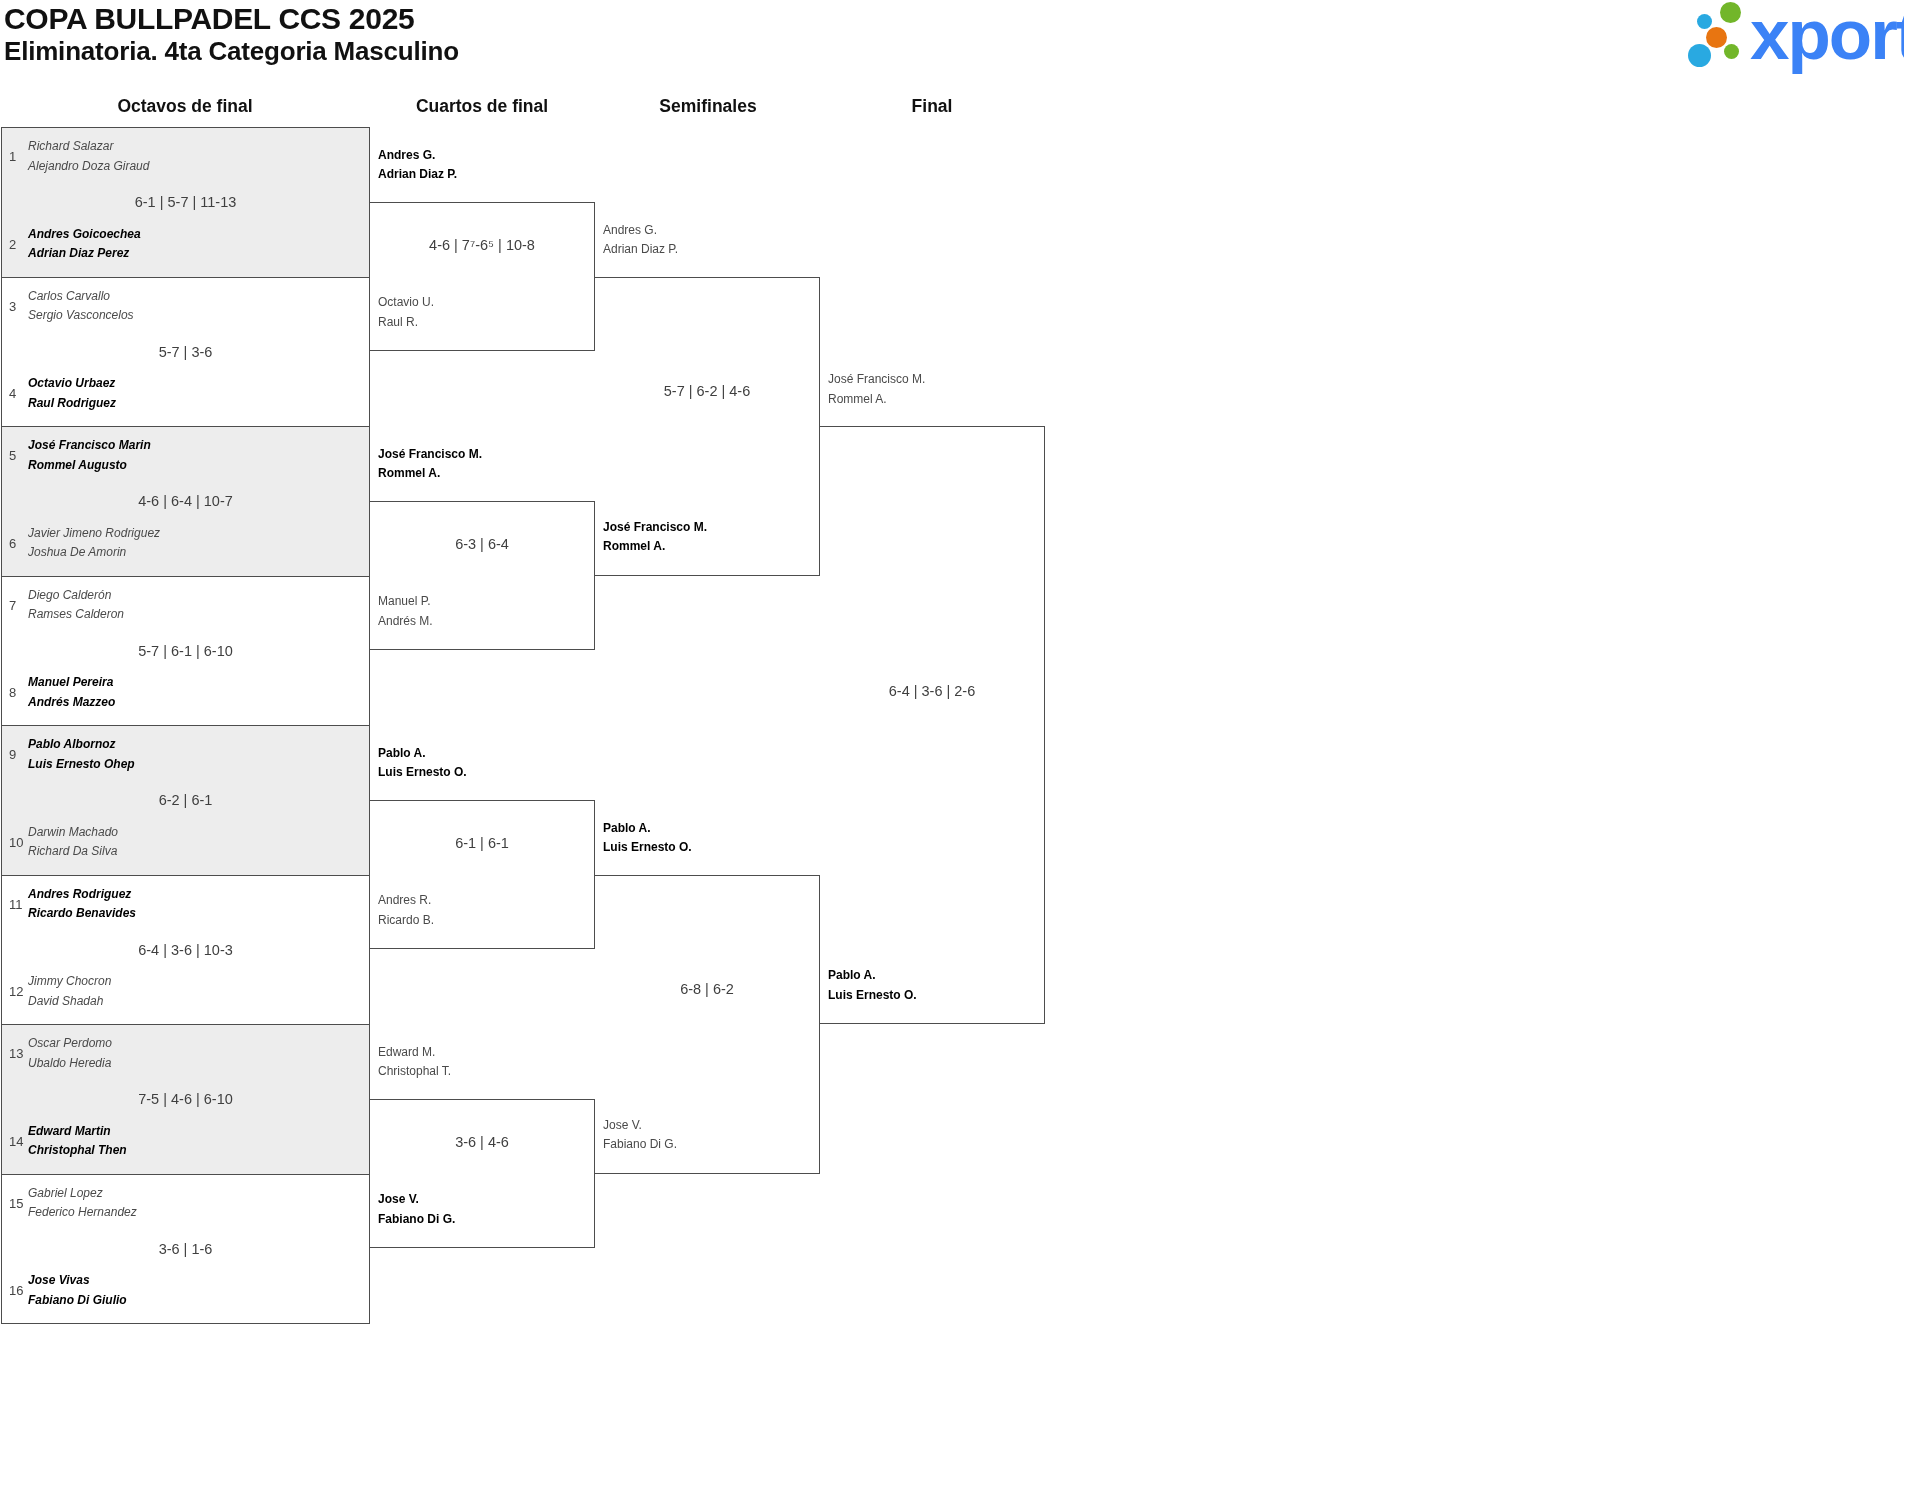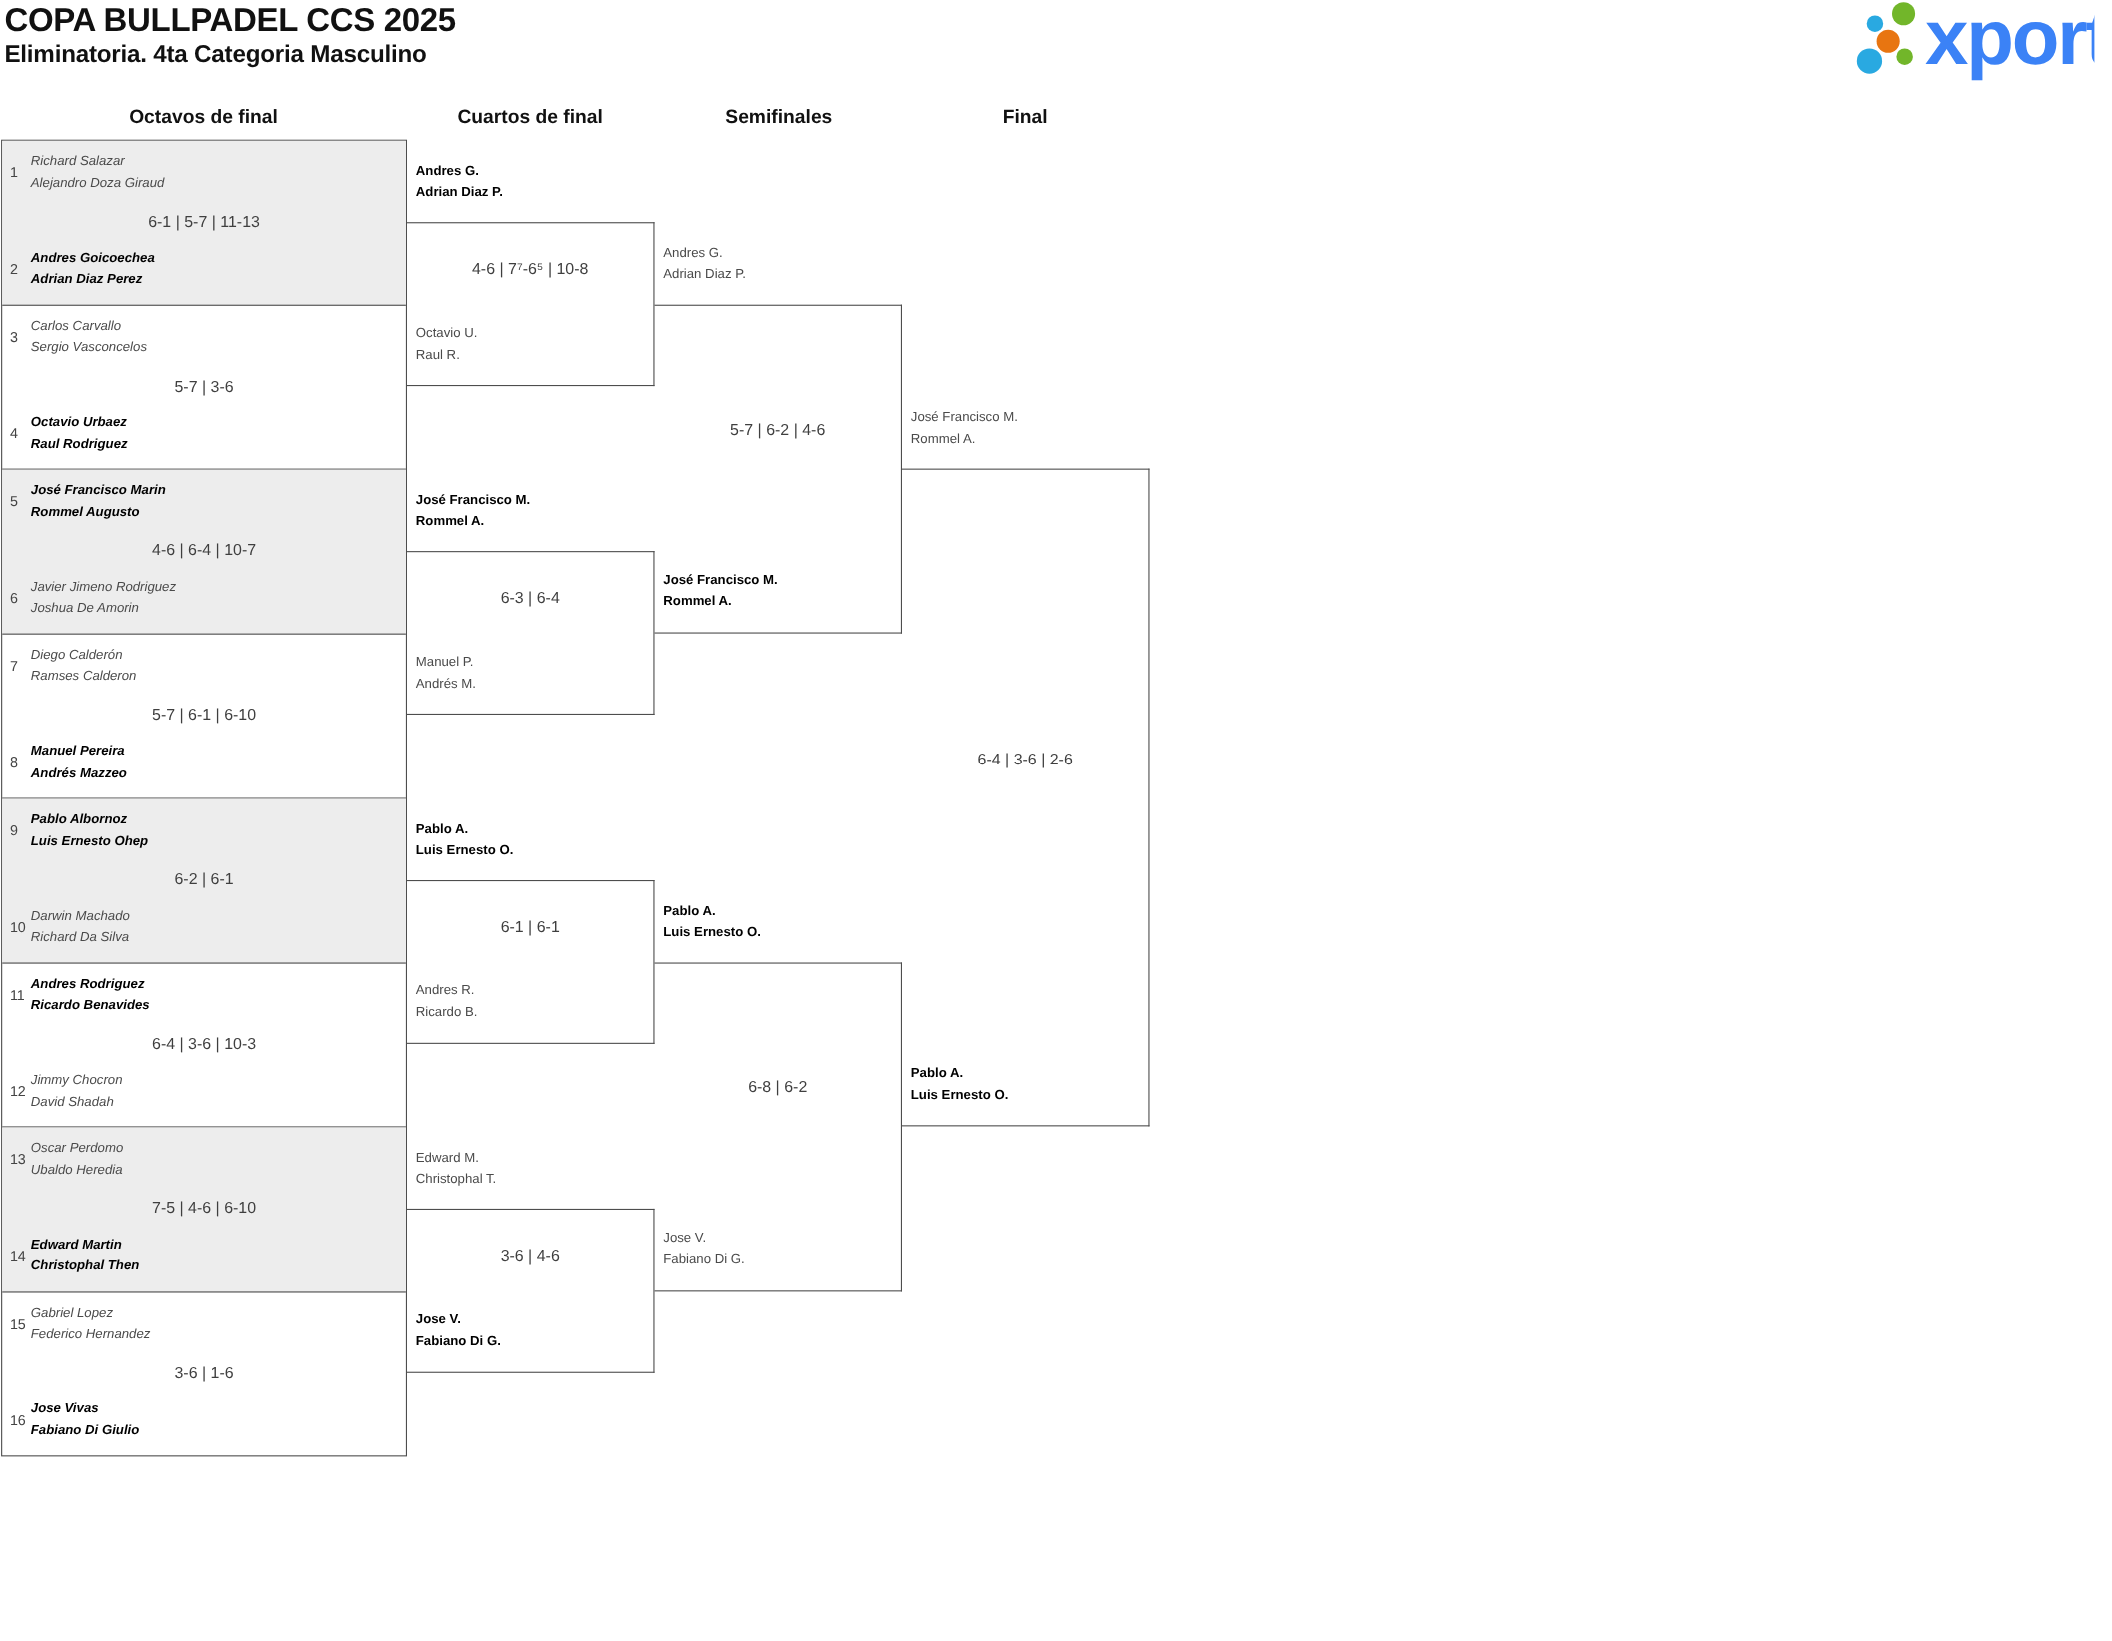--- a/index.html
+++ b/index.html
@@ -2,21 +2,21 @@
 <html><head>
 <meta charset="utf-8">
 <style>
   * { margin:0; padding:0; box-sizing:border-box; }
   html,body { background:#fff; }
   .page {
     position:relative; width:1904px; height:1492px; background:#fff;
     font-family:"Liberation Sans", sans-serif; color:#1a1a1a; overflow:hidden;
   }
   .title    { position:absolute; left:4px; top:2px;  font-size:30px; font-weight:700; color:#111; letter-spacing:-0.3px; }
-  .subtitle { position:absolute; left:4px; top:36px; font-size:22px; font-weight:600; color:#111; letter-spacing:-0.2px; }
+  .subtitle { position:absolute; left:4px; top:36px; font-size:26px; font-weight:600; color:#111; letter-spacing:-0.2px; }
 
   
   .logo { position:absolute; left:1686px; top:0; width:234px; height:76px; cursor:pointer; }
   .dot  { position:absolute; border-radius:50%; }
   .d-blue-sm  { left:11px;  top:14px; width:15px; height:15px; background:#29a9e1; }
   .d-green-lg { left:34px;  top:2px;  width:21px; height:21px; background:#72b62a; }
   .d-orange   { left:20px;  top:27px; width:21px; height:21px; background:#e87511; }
   .d-blue-lg  { left:2px;   top:44px; width:23px; height:23px; background:#29a9e1; }
   .d-green-sm { left:38px;  top:44px; width:15px; height:15px; background:#72b62a; }
   .logo-text  { position:absolute; left:64px; top:2px; font-size:71px; line-height:66px;

